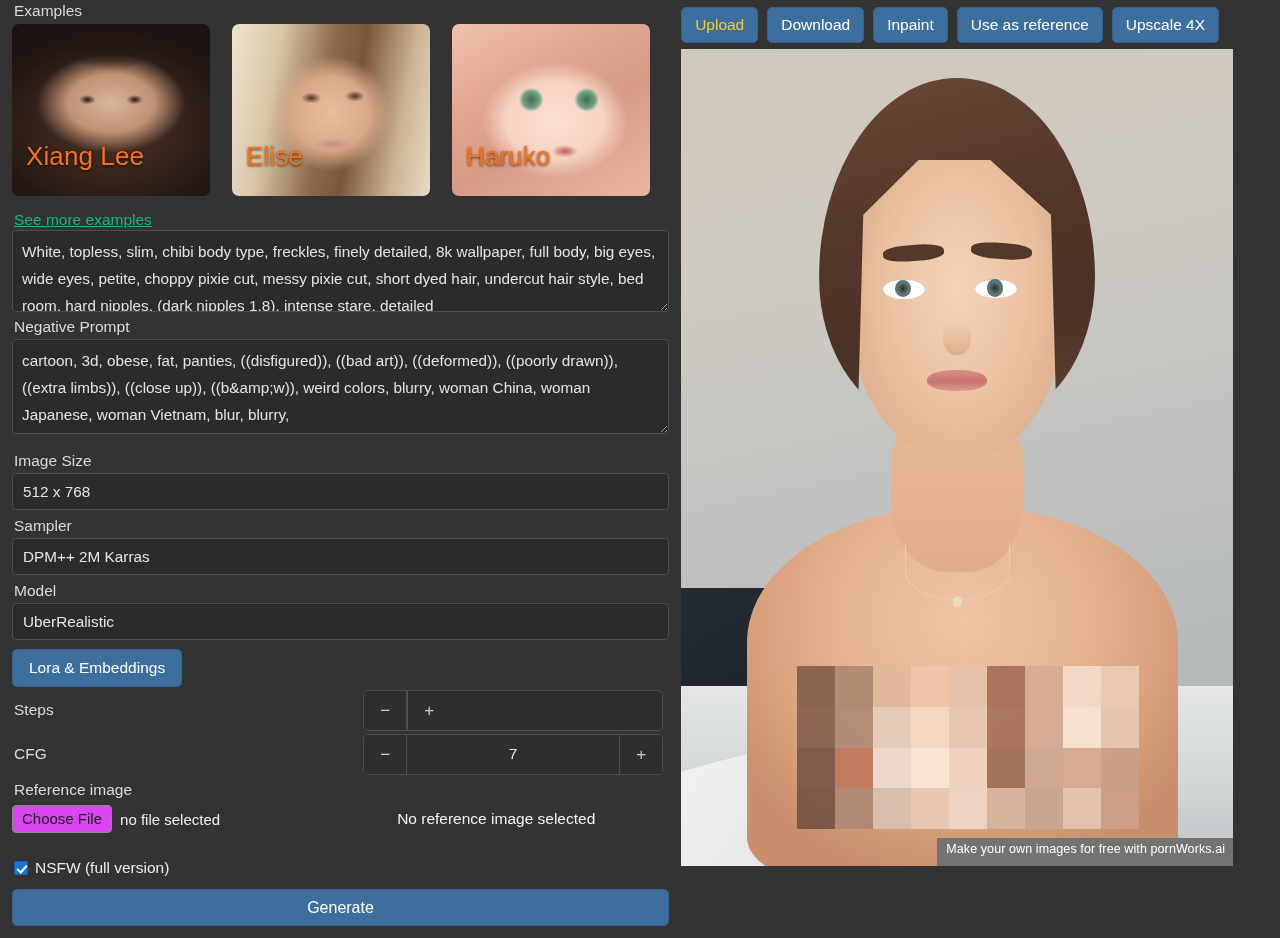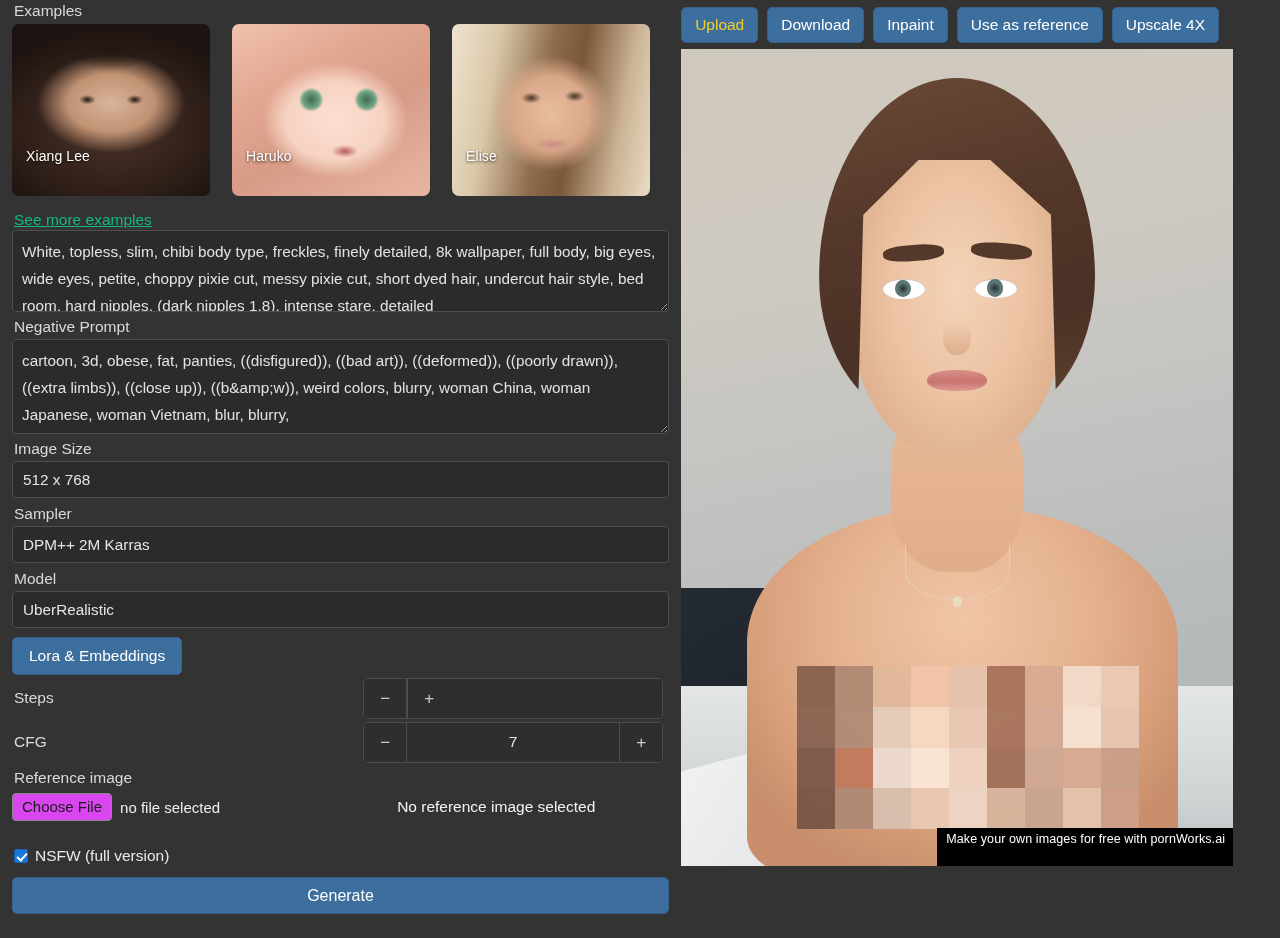--- a/index.html
+++ b/index.html
@@ -32,23 +32,23 @@
     width: 198px; height: 172px;
     border-radius: 7px;
     overflow: hidden;
     position: relative;
     cursor: pointer;
     flex: none;
   }
   .example-card .thumb { position: absolute; inset: 0; }
   .example-name {
     position: absolute;
-    left: 14px; bottom: 32px;
-    font-size: 14px;
-    color: #ffffff;
+    left: 14px; bottom: 24px;
+    font-size: 26px;
+    color: #f97316;
     text-shadow: 0 1px 3px rgba(0,0,0,.75);
     letter-spacing: .1px;
   }
   
   .thumb-1 {
     background:
       radial-gradient(ellipse 52% 40% at 50% 46%, #d9b39a 0%, #c09273 42%, rgba(150,105,78,0) 72%),
       radial-gradient(ellipse 70% 58% at 50% 60%, #4b3328 0%, #32211a 60%, #1d1310 100%),
       linear-gradient(160deg, #5a3c2b 0%, #2a1c15 100%);
   }
@@ -357,60 +357,60 @@
     display: grid;
     grid-template-columns: repeat(9, 1fr);
     grid-template-rows: repeat(4, 1fr);
     opacity: .97;
   }
   .mosaic i { display: block; }
 
   .watermark {
     position: absolute;
     right: 0; bottom: 0;
-    background: #000000;
+    background: #737373;
     color: #ffffff;
     font-size: 12.5px;
-    padding: 4px 8px 20px 9px;
+    padding: 4px 8px 10px 9px;
     letter-spacing: .1px;
     white-space: nowrap;
   }
 </style>
 </head>
 <body>
 
 <div id="app">
 
   <div class="left-panel">
 
     <div class="field-label">Examples</div>
 
     <div class="examples-row">
       <div class="example-card">
         <div class="thumb thumb-1"></div>
         <div class="example-name">Xiang Lee</div>
       </div>
       <div class="example-card">
+        <div class="thumb thumb-2"></div>
+        <div class="example-name">Elise</div>
+      </div>
+      <div class="example-card">
         <div class="thumb thumb-3"></div>
         <div class="example-name">Haruko</div>
       </div>
-      <div class="example-card">
-        <div class="thumb thumb-2"></div>
-        <div class="example-name">Elise</div>
-      </div>
     </div>
 
     <a class="link-green">See more examples</a>
 
     <textarea class="ta ta-prompt" style="">White, topless, slim, chibi body type, freckles, finely detailed, 8k wallpaper, full body, big eyes, wide eyes, petite, choppy pixie cut, messy pixie cut, short dyed hair, undercut hair style, bed room, hard nipples, (dark nipples 1.8), intense stare, detailed</textarea>
 
     <div class="field-label" style="margin-top:4px">Negative Prompt</div>
     <textarea class="ta ta-negative" style="">cartoon, 3d, obese, fat, panties, ((disfigured)), ((bad art)), ((deformed)), ((poorly drawn)), ((extra limbs)), ((close up)), ((b&amp;amp;w)), weird colors, blurry, woman China, woman Japanese, woman Vietnam, blur, blurry,</textarea>
 
-    <div class="field-label" style="margin-top:4px">Image Size</div>
+    <div class="field-label" style="margin-top:16px">Image Size</div>
     <input class="tf" value="512 x 768" style="">
 
     <div class="field-label" style="margin-top:5px">Sampler</div>
     <input class="tf" value="DPM++ 2M Karras" style="">
 
     <div class="field-label" style="margin-top:5px">Model</div>
     <input class="tf" value="UberRealistic" style="">
 
     <button class="btn-blue lora-btn">Lora &amp; Embeddings</button>
 

